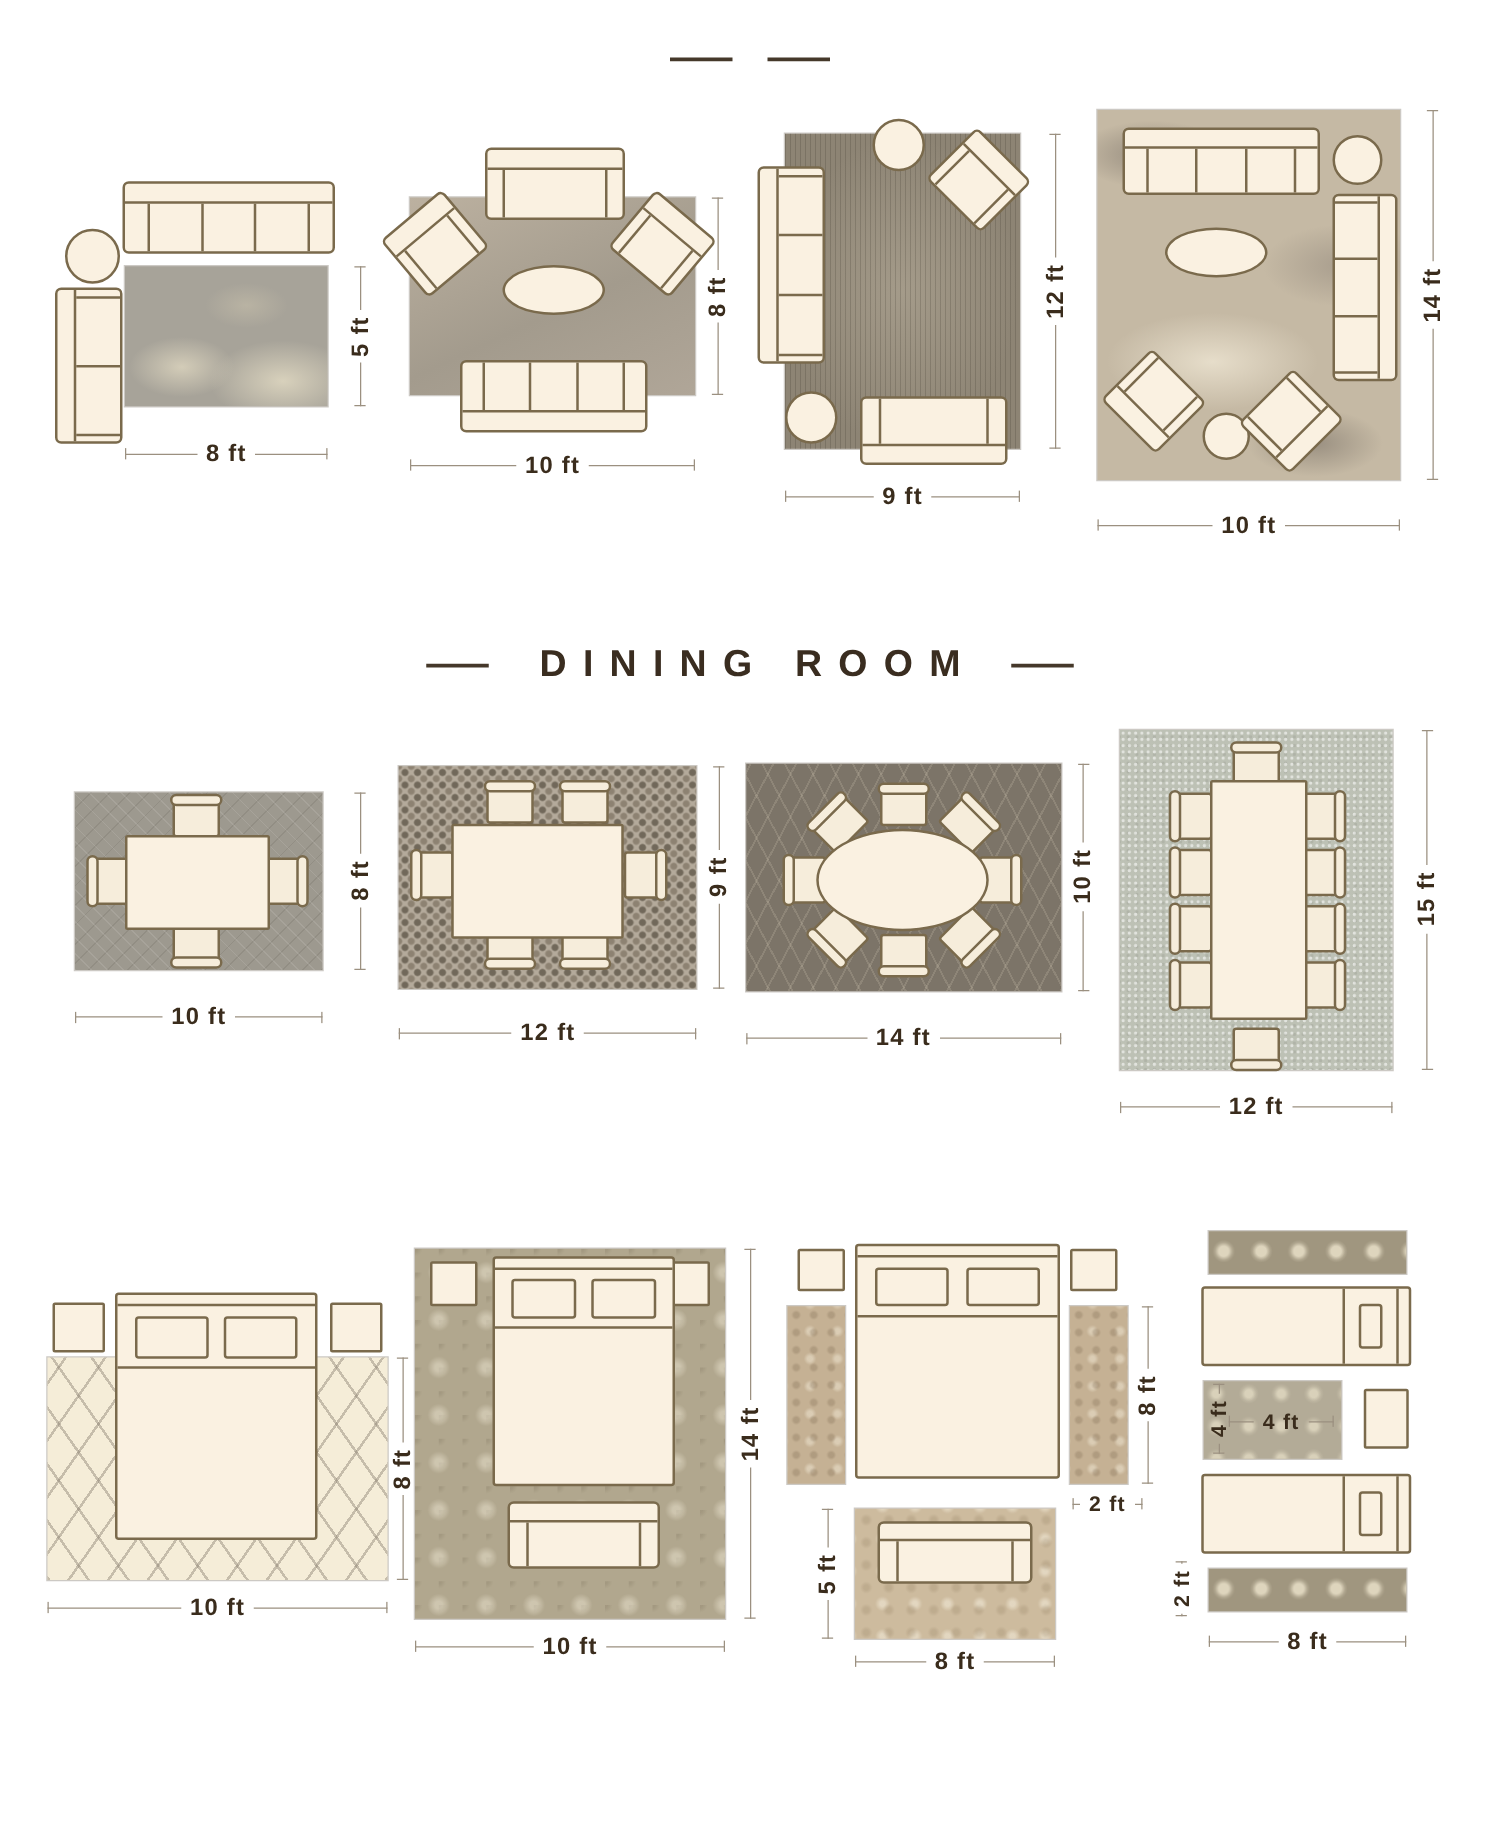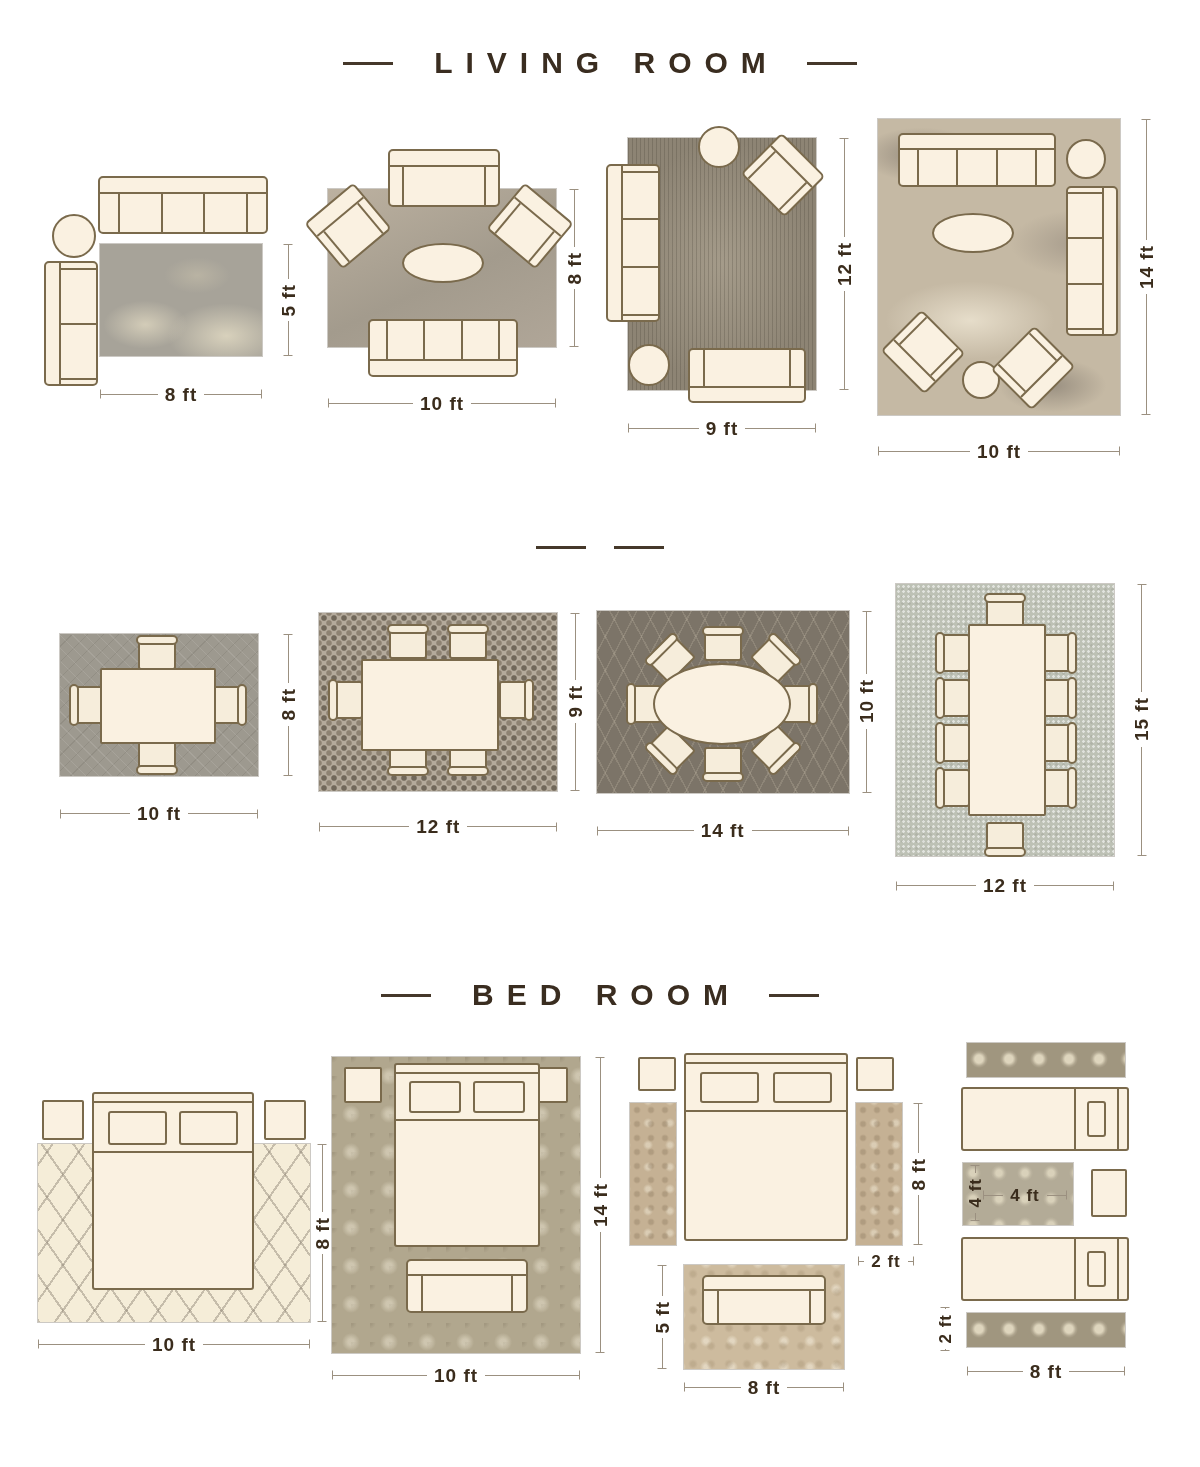--- a/index.html
+++ b/index.html
@@ -128,21 +128,20 @@
   .dim-label{font-size:19px;font-weight:bold;letter-spacing:1px;white-space:nowrap;line-height:1}
   .vdim .dim-label{writing-mode:vertical-rl;transform:rotate(180deg)}
   .mini .dim-label{font-size:17px}
 </style>
 </head>
 <body>
 
 <section id="sec-living">
   <div class="section-title">
     <span class="tdash"></span>
-    <h2>LIVING ROOM</h2>
     <span class="tdash"></span>
   </div>
   <div class="row row-living">
 
     <div class="fig" style="width:280px;height:300px">
       <div class="rug rug-lr1" style="left:70px;top:88px;width:162px;height:112px"></div>
       <div class="furn sofa n" style="left:68px;top:20px;width:170px;height:58px">
         <div class="back"></div>
         <div class="seats">
             <i class="cu"></i>
@@ -290,20 +289,21 @@
           <span class="dim-label">10 ft</span>
           <i class="dl"></i>
       </div>
     </div>
   </div>
 </section>
 
 <section id="sec-dining">
   <div class="section-title">
     <span class="tdash"></span>
+    <h2>DINING ROOM</h2>
     <span class="tdash"></span>
   </div>
   <div class="row row-dining">
 
     <div class="fig" style="width:270px;height:260px">
       <div class="rug rug-dr1" style="left:22px;top:18px;width:198px;height:142px"></div>
       <div class="chair furn" style="left:100px;top:24px">
           <i class="back"></i>
         </div>
       <div class="chair furn" style="left:100px;top:124px;transform:rotate(180deg)">
@@ -441,25 +441,20 @@
       <div class="hdim" style="left:14px;top:300px;width:218px">
         <i class="dl"></i>
           <span class="dim-label">12 ft</span>
           <i class="dl"></i>
       </div>
     </div>
   </div>
 </section>
 
 <section id="sec-bed">
-  <div class="section-title">
-    <span class="tdash"></span>
-    <h2>BED ROOM</h2>
-    <span class="tdash"></span>
-  </div>
   <div class="row row-bed">
 
     <div class="fig" style="width:295px;height:300px">
       <div class="rug rug-br1" style="left:12px;top:72px;width:272px;height:178px"></div>
       <div class="furn" style="left:16px;top:28px;width:42px;height:40px;border-radius:2px"></div>
       <div class="furn" style="left:238px;top:28px;width:42px;height:40px;border-radius:2px"></div>
       <div class="furn bed" style="left:66px;top:20px;width:162px;height:198px">
         <div class="rail"></div>
         <div class="headp">
             <i class="pillow"></i>

